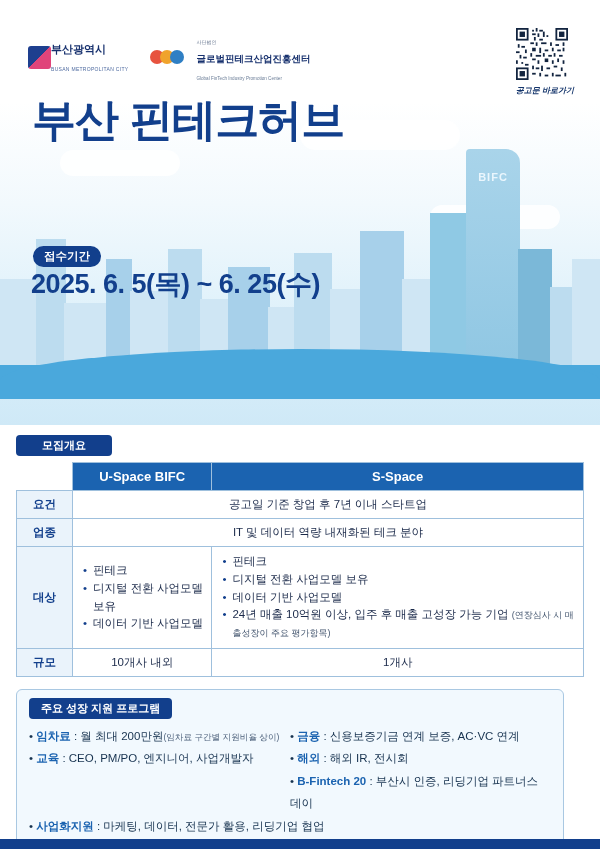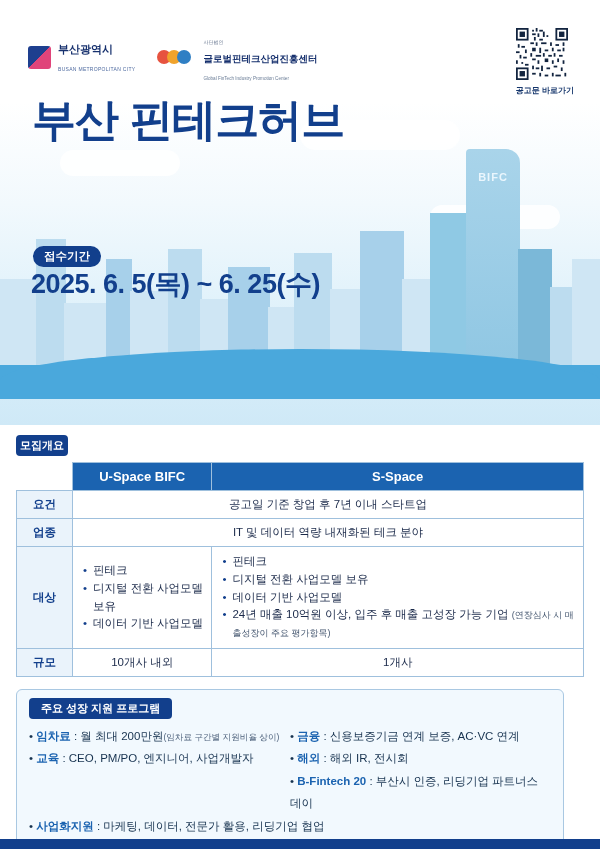--- a/index.html
+++ b/index.html
@@ -47,39 +47,39 @@
     background:#4aa8dc;
   }
   .ground:after{
     content:""; position:absolute; left:0; top:-16px; width:600px; height:32px;
     background:#4aa8dc; border-radius:50% 50% 0 0 / 100% 100% 0 0;
   }
   .cloud { position:absolute; background:#ffffff; border-radius:40px; opacity:.85; }
 
   
   .logos { position:absolute; top:30px; left:28px; display:flex; align-items:center; gap:22px; }
-  .logo-busan { display:flex; align-items:center; gap:7px; }
+  .logo-busan { display:flex; align-items:center; }
   .logo-mark {
     width:23px; height:23px; border-radius:3px;
     background:linear-gradient(135deg,#1e3f8f 0%,#1e3f8f 50%,#e0447a 50%,#e0447a 100%);
   }
   .logo-busan .t1 { font-size:11px; font-weight:bold; color:#17316e; line-height:1.1; }
   .logo-busan .t2 { font-size:5px; color:#4f6ba0; letter-spacing:.3px; }
   .logo-fin { display:flex; align-items:center; gap:12px; }
   .fin-mark { display:flex; gap:2px; align-items:center; }
   .fin-dot { width:14px; height:14px; border-radius:50%; }
   .fin-dot.a { background:#e7533f; }
   .fin-dot.b { background:#f0a32c; margin-left:-6px; }
   .fin-dot.c { background:#2f7fc4; margin-left:-6px; }
   .logo-fin .t0 { font-size:5px; color:#5a6b86; }
   .logo-fin .t1 { font-size:9.5px; font-weight:bold; color:#17316e; line-height:1.15; }
   .logo-fin .t2 { font-size:4.6px; color:#6a7c96; }
 
   
-  .qr-wrap { position:absolute; top:28px; right:26px; text-align:right; }
+  .qr-wrap { position:absolute; top:28px; right:26px; text-align:right;font-style:italic; }
   .qr { width:52px; height:52px; background:#12243f; display:block; }
   .qr-cap { margin-top:5px; font-size:8px; color:#14356b; font-weight:bold; }
 
   
   .hero-title {
     position:absolute; left:32px; top:92px;
     font-size:44px; line-height:1.28; font-weight:bold;
     color:#123f8c; letter-spacing:-1px;
     text-shadow:0 1px 0 #ffffff;
   }
@@ -90,21 +90,21 @@
   }
   .date {
     position:absolute; left:31px; top:266px;
     font-size:27px; font-weight:bold; color:#123f8c; letter-spacing:-.5px;
   }
 
   
   .sec { padding:0 16px; }
   .sec-tag {
     display:inline-block; background:#123f8c; color:#fff;
-    font-size:11px; font-weight:bold; padding:3px 4px; border-radius:4px;
+    font-size:11px; font-weight:bold; padding:3px 26px; border-radius:4px;
     margin:10px 0 6px 0;
   }
   table.tbl { width:568px; border-collapse:collapse; font-size:11.5px; }
   table.tbl th, table.tbl td { border:1px solid #9fc0dd; padding:6px 8px; }
   table.tbl thead th { background:#1b63b0; color:#ffffff; font-size:13px; font-weight:bold; height:26px; }
   table.tbl thead th.corner { background:#ffffff; border-left:none; border-top:none; width:56px; }
   td.rowhead { background:#eaf3fb; color:#123f8c; font-weight:bold; text-align:center; width:56px; }
   td.ctr { text-align:center; }
   td ul { margin:0; padding-left:12px; }
   td li { list-style:none; position:relative; line-height:1.55; }

